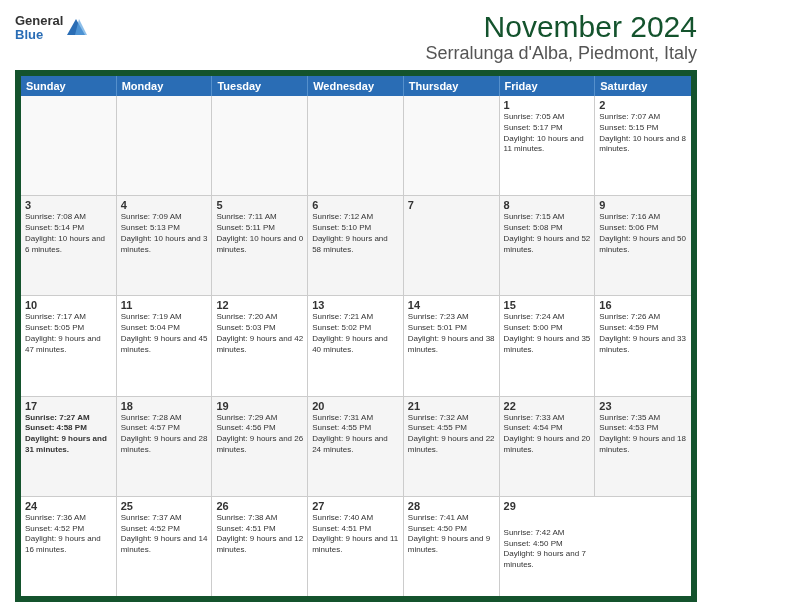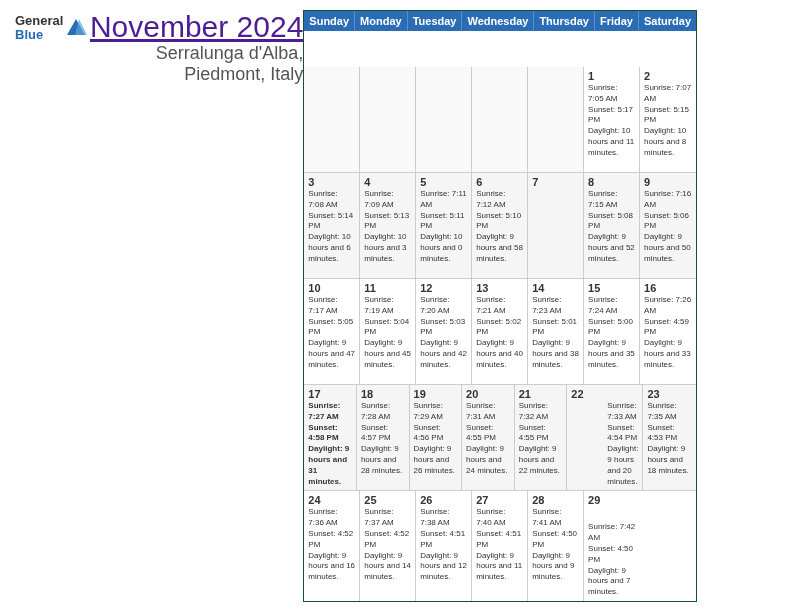--- a/index.html
+++ b/index.html
@@ -8,21 +8,21 @@
       background: #fff;
       width: 792px;
       height: 612px;
       overflow: hidden;
     }
     .page {
       width: 712px;
       height: 612px;
       padding: 10px 15px 10px 15px;
       display: flex;
-      flex-direction: row;
+      flex-direction: column;
     }
     .header {
       display: flex;
       justify-content: space-between;
       align-items: flex-start;
       margin-bottom: 6px;
     }
     .logo {
       display: flex;
       align-items: center;
@@ -47,34 +47,32 @@
       width: 22px;
       height: 22px;
       margin-left: 2px;
     }
     .title-block {
       text-align: right;
     }
     .month-title {
       font-size: 30px;
       font-weight: normal;
-      color: #4c1d95;
+      color: #14532d;
       line-height: 1.1;
-      text-decoration: underline;
     }
     .subtitle {
       font-size: 18px;
       color: #555;
     }
     .calendar {
       flex: 1;
       display: flex;
       flex-direction: column;
-      border: 1px solid #14532d;
-      gap: 36px;
+      border: 6px solid #14532d;
     }
     .cal-header {
       display: grid;
       grid-template-columns: repeat(7, 1fr);
       background: #2a6db5;
     }
     .cal-header-cell {
       color: #fff;
       font-size: 11px;
       font-weight: bold;
@@ -281,21 +279,21 @@
 Daylight: 9 hours and 24 minutes.</div>
           </div>
           <div class="cal-cell alt">
             <span class="day-num">21</span>
             <div class="cell-text" style="white-space: pre-line;">Sunrise: 7:32 AM
 Sunset: 4:55 PM
 Daylight: 9 hours and 22 minutes.</div>
           </div>
           <div class="cal-cell alt">
             <span class="day-num">22</span>
-            <div class="cell-text" style="white-space: pre-line; margin-left: 36px;">Sunrise: 7:33 AM
+            <div class="cell-text" style="white-space: pre-line;">Sunrise: 7:33 AM
 Sunset: 4:54 PM
 Daylight: 9 hours and 20 minutes.</div>
           </div>
           <div class="cal-cell alt">
             <span class="day-num">23</span>
             <div class="cell-text" style="white-space: pre-line;">Sunrise: 7:35 AM
 Sunset: 4:53 PM
 Daylight: 9 hours and 18 minutes.</div>
           </div>
         </div>

